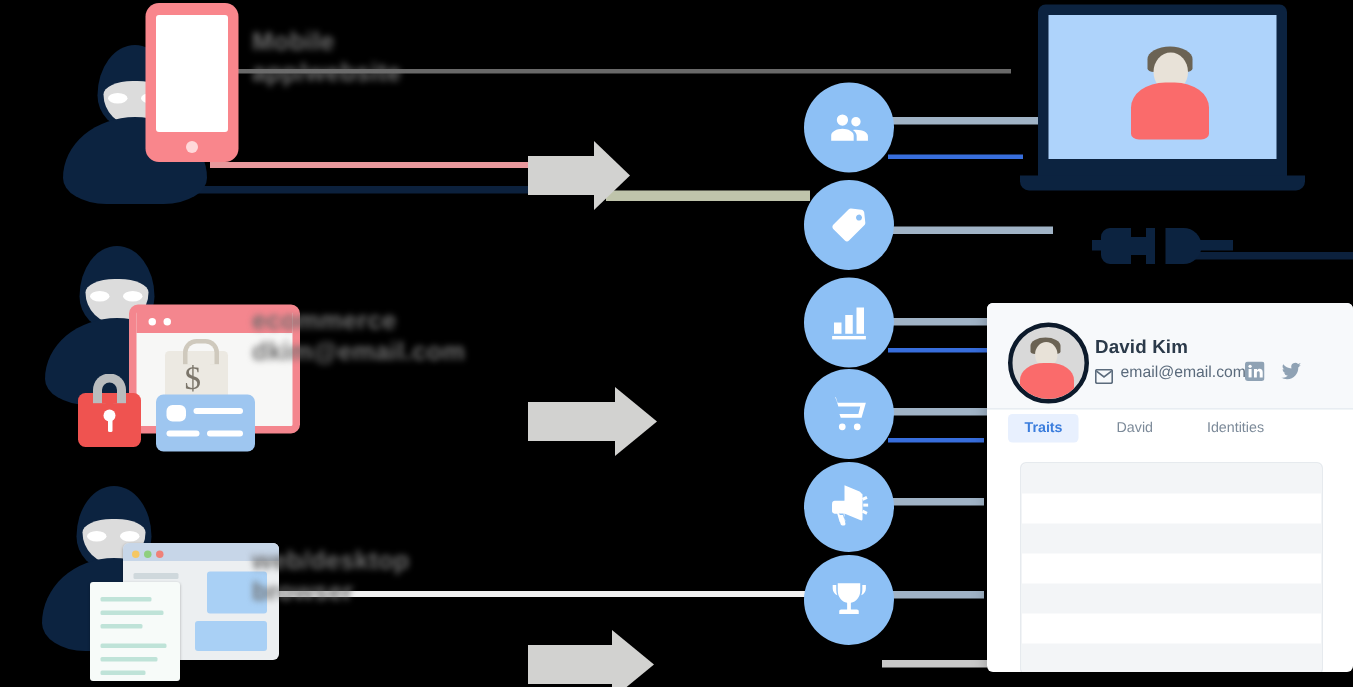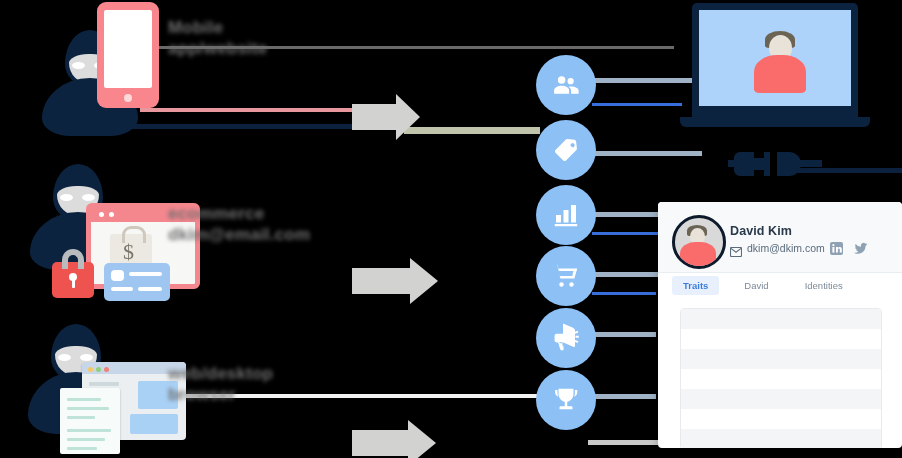--- a/index.html
+++ b/index.html
@@ -288,21 +288,21 @@
     </div>
 
     <div class="pname" style="left:72px;top:22px;">David Kim</div>
 
     <div class="mailicon" style="left:72px;top:41px;">
       <svg width="12" height="10" viewBox="0 0 12 10">
           <rect x="0.5" y="0.5" width="11" height="9" rx="1" fill="none" stroke="#5b6b7c" stroke-width="1.1"></rect>
           <path d="M1 1.4 6 5.3l5-3.9" fill="none" stroke="#5b6b7c" stroke-width="1.1"></path>
         </svg>
     </div>
-    <div class="pmail" style="left:89px;top:40px;">dkim@dkim.com</div>
+    <div class="pmail" style="left:89px;top:40px;">email@email.com</div>
 
     <div class="soc" style="left:172px;top:39px;">
       <svg width="13" height="13" viewBox="0 0 13 13">
           <rect width="13" height="13" rx="2" fill="#8fa2b4"></rect>
           <rect x="2.4" y="5" width="2" height="5.6" fill="#fff"></rect>
           <circle cx="3.4" cy="3.2" r="1.1" fill="#fff"></circle>
           <path d="M6 5h2v.9c.3-.6.9-1 1.8-1 1.3 0 2 .8 2 2.3v3.4h-2V7.6c0-.7-.3-1.1-.9-1.1-.6 0-1 .4-1 1.1v3H6z" fill="#fff"></path>
         </svg>
     </div>
     <div class="soc" style="left:196px;top:39px;">

